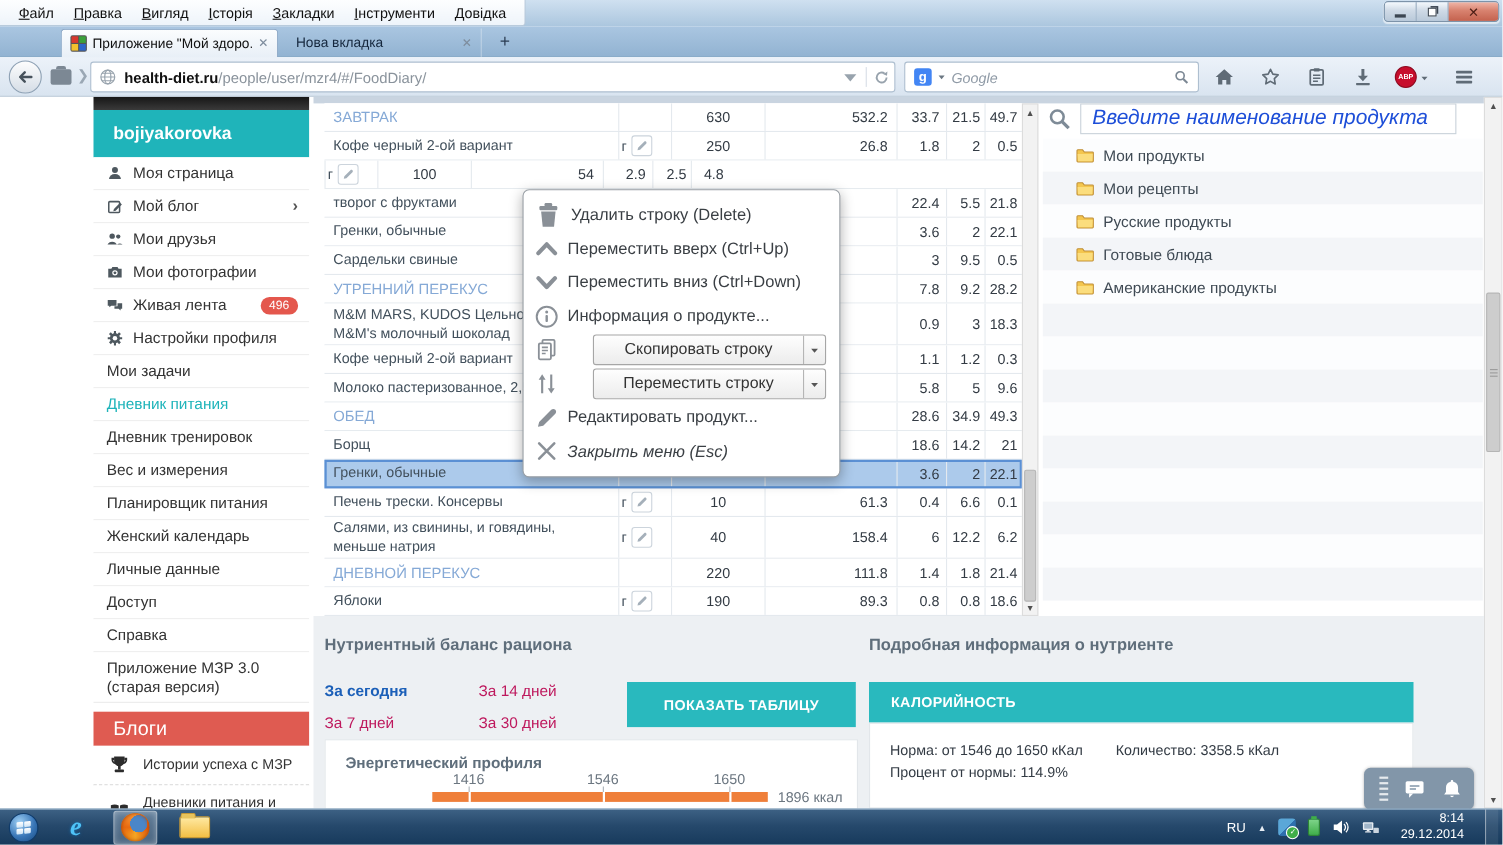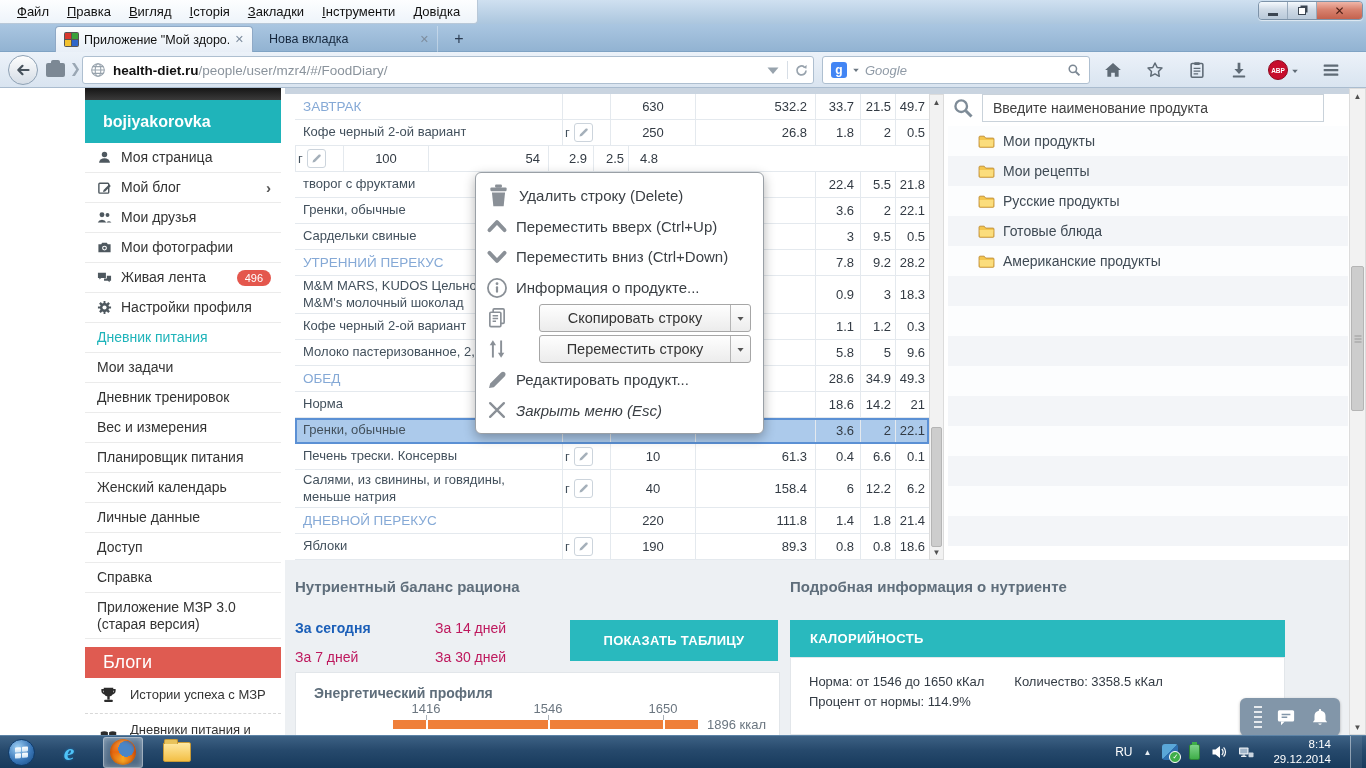--- a/index.html
+++ b/index.html
@@ -97,21 +97,21 @@
   .sb-arrow{position:absolute;left:0;width:100%;height:14px;display:flex;align-items:center;justify-content:center;font-size:8px;color:#505050}
   .sb-thumb{position:absolute;left:1px;right:1px;background:#cdcdcd;border:1px solid #b5b5b5;border-radius:2px}
   .sb-grip{position:absolute;left:50%;top:50%;transform:translate(-50%,-50%);width:7px;height:7px;
     background:linear-gradient(#9a9a9a,#9a9a9a) 0 0/7px 1px no-repeat,linear-gradient(#9a9a9a,#9a9a9a) 0 3px/7px 1px no-repeat,linear-gradient(#9a9a9a,#9a9a9a) 0 6px/7px 1px no-repeat}
 
   
   #product-panel{position:absolute;left:948px;top:2px;width:400px}
   #panel-search{display:flex;align-items:center;height:36px;gap:8px;padding:0 0 0 4px}
   #panel-search .mag{width:22px;height:22px;color:#7e8b97}
   #search-box{flex:1;height:28px;border:1px solid #c9d2da;background:#fff;display:flex;align-items:center;padding:0 10px;margin-right:24px}
-  .ph-text{font-size:14px;color:#404040}
+  .ph-text{font-size:19px;font-style:italic;color:#1d4ed8}
   .f-row{display:flex;align-items:center;height:30px;padding-left:30px;background:#fcfdfe;font-size:14px;color:#3f4a54;gap:8px}
   .f-row.alt{background:#f3f5f8}
   .f-row .f-ic{width:17px;height:17px}
 
   
   #bottom{position:absolute;left:285px;top:472px;width:1064px;height:175px;background:#edf0f3;overflow:hidden}
   .sect-title{position:absolute;font-size:15px;font-weight:bold;color:#5f6e7b}
   #periods{position:absolute;left:10px;top:60px;display:grid;grid-template-columns:140px 140px;row-gap:13px;font-size:14px}
   .period{color:#be185d;cursor:pointer}
   .period.cur{font-weight:bold;color:#1b5fb8}
@@ -357,25 +357,25 @@
         </div>
         <div class="side-item">
           <span class="icn side-ic">
             <svg viewBox="0 0 16 16" fill="currentColor">
               <path d="M7 1h2v2.2a5 5 0 0 1 1.5.6L12 2.2l1.8 1.8-1.6 1.5c.3.5.5 1 .6 1.5H15v2h-2.2a5 5 0 0 1-.6 1.5l1.6 1.5L12 13.8l-1.5-1.6a5 5 0 0 1-1.5.6V15H7v-2.2a5 5 0 0 1-1.5-.6l-1.5 1.6L2.2 12l1.6-1.5A5 5 0 0 1 3.2 9H1V7h2.2c.1-.5.3-1 .6-1.5L2.2 4 4 2.2l1.5 1.6A5 5 0 0 1 7 3.2z"></path>
               <circle cx="8" cy="8" r="2.2" fill="#fff"></circle>
             </svg>
           </span>
           <span class="side-label">Настройки профиля</span>
         </div>
+        <div class="side-item">
+          <span class="side-label">Мои задачи</span>
+        </div>
         <div class="side-item active">
           <span class="side-label">Дневник питания</span>
-        </div>
-        <div class="side-item">
-          <span class="side-label">Мои задачи</span>
         </div>
         <div class="side-item">
           <span class="side-label">Дневник тренировок</span>
         </div>
         <div class="side-item">
           <span class="side-label">Вес и измерения</span>
         </div>
         <div class="side-item">
           <span class="side-label">Планировщик питания</span>
         </div>
@@ -549,21 +549,21 @@
           </div>
           <div class="c unit"></div>
           <div class="c qty"></div>
           <div class="c kcal"></div>
           <div class="c p">28.6</div>
           <div class="c f">34.9</div>
           <div class="c cb">49.3</div>
         </div>
         <div class="t-row item">
           <div class="c name">
-            <div class="nm">Норма</div>
+            <div class="nm">Борщ</div>
           </div>
           <div class="c unit"></div>
           <div class="c qty"></div>
           <div class="c kcal"></div>
           <div class="c p">18.6</div>
           <div class="c f">14.2</div>
           <div class="c cb">21</div>
         </div>
         <div class="t-row item sel">
           <div class="c name">

